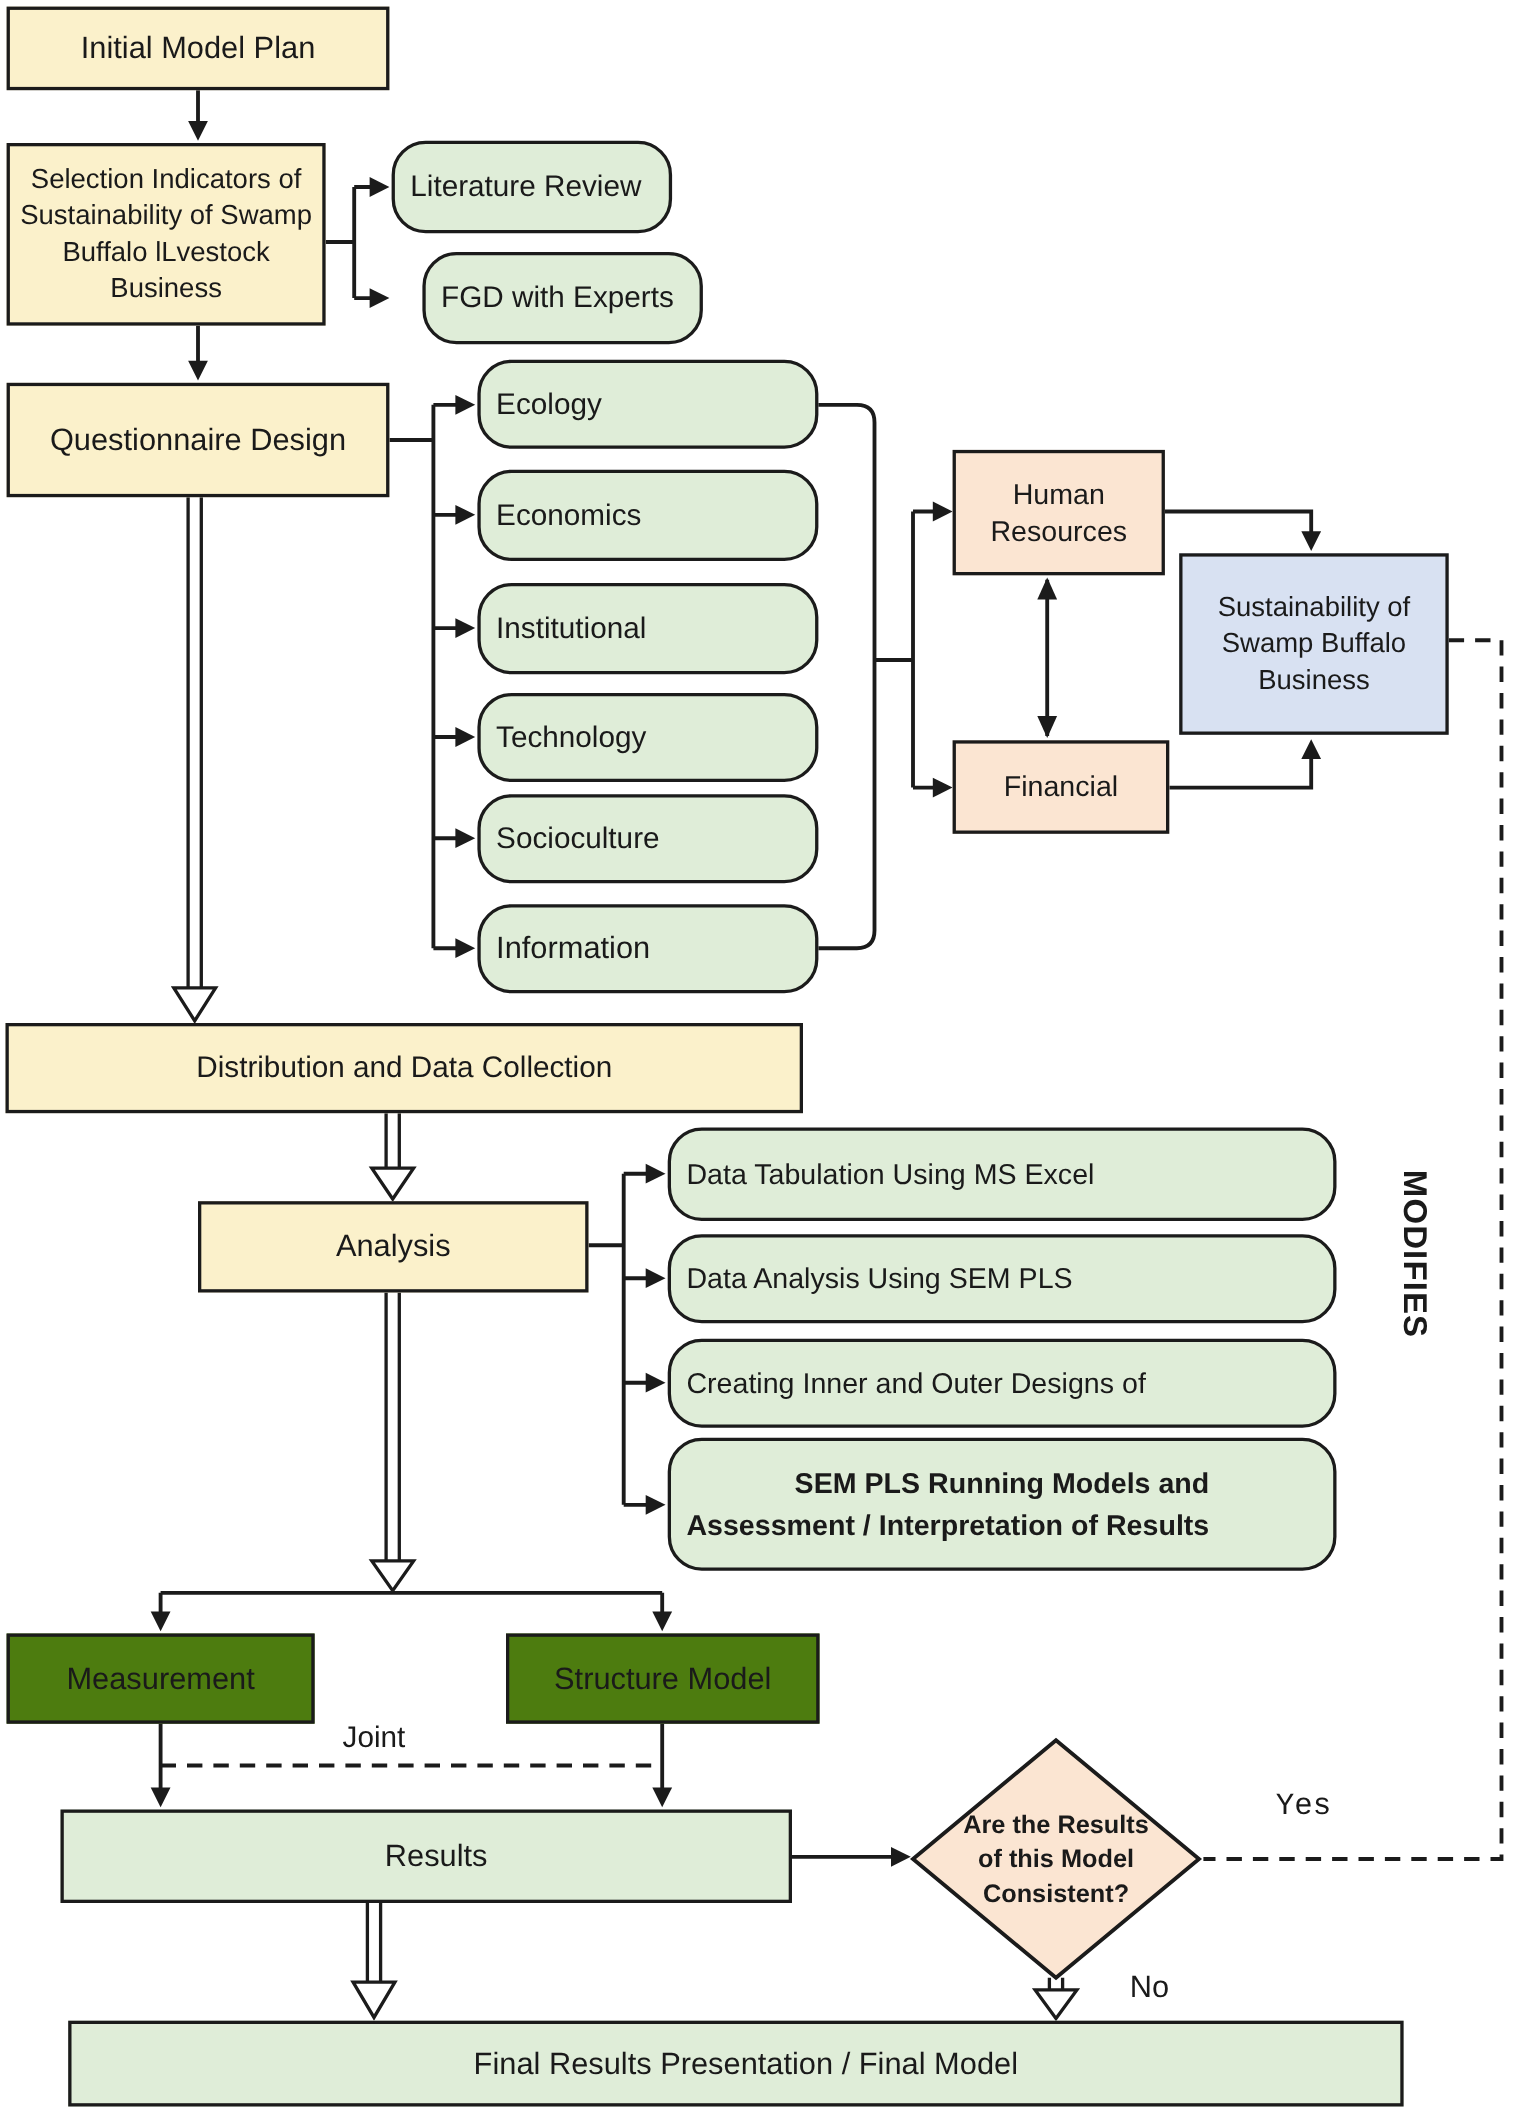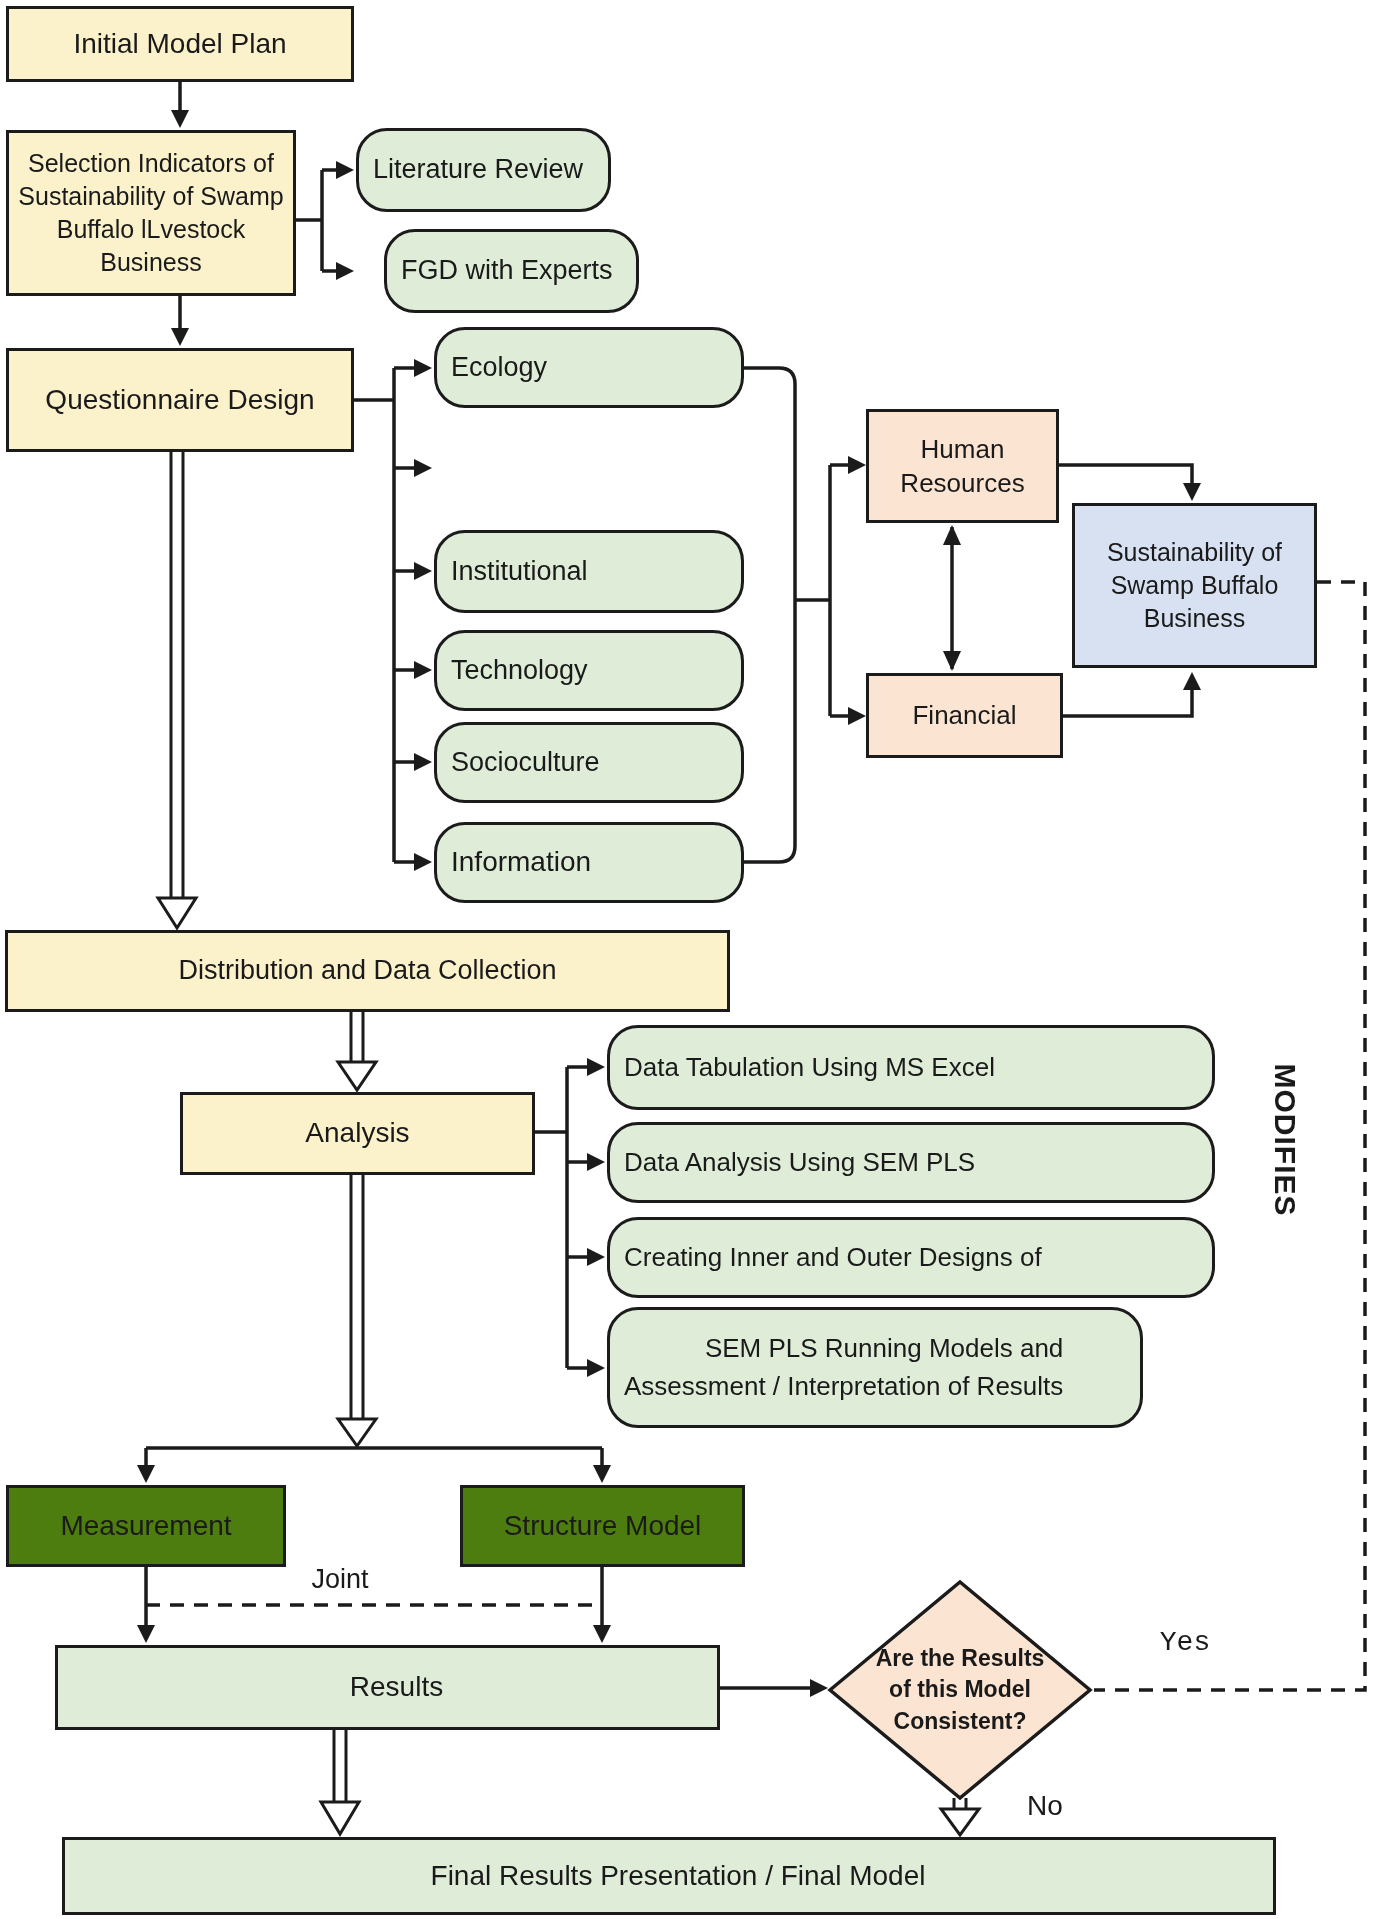--- a/index.html
+++ b/index.html
@@ -126,39 +126,40 @@
 Buffalo lLvestock
 Business</div>
 
   <div class="node green left fs27" style="left:356px;top:128px;width:255px;height:84px;">Literature Review</div>
 
   <div class="node green left fs27" style="left:356px;top:229px;width:255px;height:84px;margin-left:28px;">FGD with Experts</div>
 
   <div class="node yellow fs28" style="left:6px;top:348px;width:348px;height:104px;">Questionnaire Design</div>
 
   <div class="node green left fs27" style="left:434px;top:327px;width:310px;height:81px;">Ecology</div>
+  <div class="node green left fs27" style="left:434px;top:427px;width:310px;height:83px;">Economics</div>
   <div class="node green left fs27" style="left:434px;top:530px;width:310px;height:83px;">Institutional</div>
   <div class="node green left fs27" style="left:434px;top:630px;width:310px;height:81px;">Technology</div>
   <div class="node green left fs27" style="left:434px;top:722px;width:310px;height:81px;">Socioculture</div>
   <div class="node green left fs28" style="left:434px;top:822px;width:310px;height:81px;">Information</div>
 
   <div class="node peach" style="left:866px;top:409px;width:193px;height:114px;">Human
 Resources</div>
   <div class="node peach" style="left:866px;top:673px;width:197px;height:85px;">Financial</div>
   <div class="node blue fs25" style="left:1072px;top:503px;width:245px;height:165px;">Sustainability of
 Swamp Buffalo
 Business</div>
 
   <div class="node yellow fs27" style="left:5px;top:930px;width:725px;height:82px;">Distribution and Data Collection</div>
   <div class="node yellow fs28" style="left:180px;top:1092px;width:355px;height:83px;">Analysis</div>
 
   <div class="node green left" style="left:607px;top:1025px;width:608px;height:85px;">Data Tabulation Using MS Excel</div>
   <div class="node green left" style="left:607px;top:1122px;width:608px;height:81px;">Data Analysis Using SEM PLS</div>
   <div class="node green left" style="left:607px;top:1217px;width:608px;height:81px;">Creating Inner and Outer Designs of</div>
-  <div class="node green left" style="left:607px;top:1307px;width:536px;height:121px;line-height:1.45;">SEM PLS Running Models and
+  <div class="node green left" style="left:607px;top:1307px;width:608px;height:121px;line-height:1.45;font-weight:bold;">SEM PLS Running Models and
 Assessment / Interpretation of Results</div>
 
   <div class="node slate fs28" style="left:6px;top:1485px;width:280px;height:82px;">Measurement</div>
   <div class="node slate fs28" style="left:460px;top:1485px;width:285px;height:82px;">Structure Model</div>
 
   <div class="node green fs28" style="left:55px;top:1645px;width:665px;height:85px;">Results</div>
 
   <div class="node green fs28" style="left:62px;top:1837px;width:1214px;height:78px;">Final Results Presentation / Final Model</div>
 
   <div class="diamond-text" style="left:860px;top:1628px;width:200px;height:124px;">Are the Results

